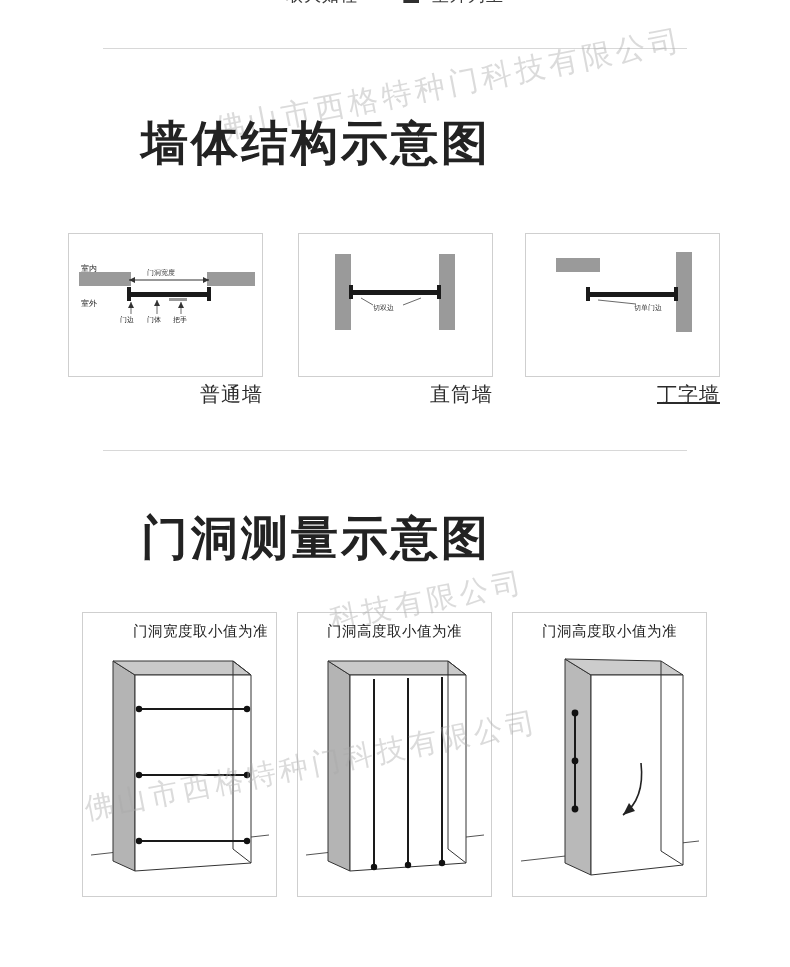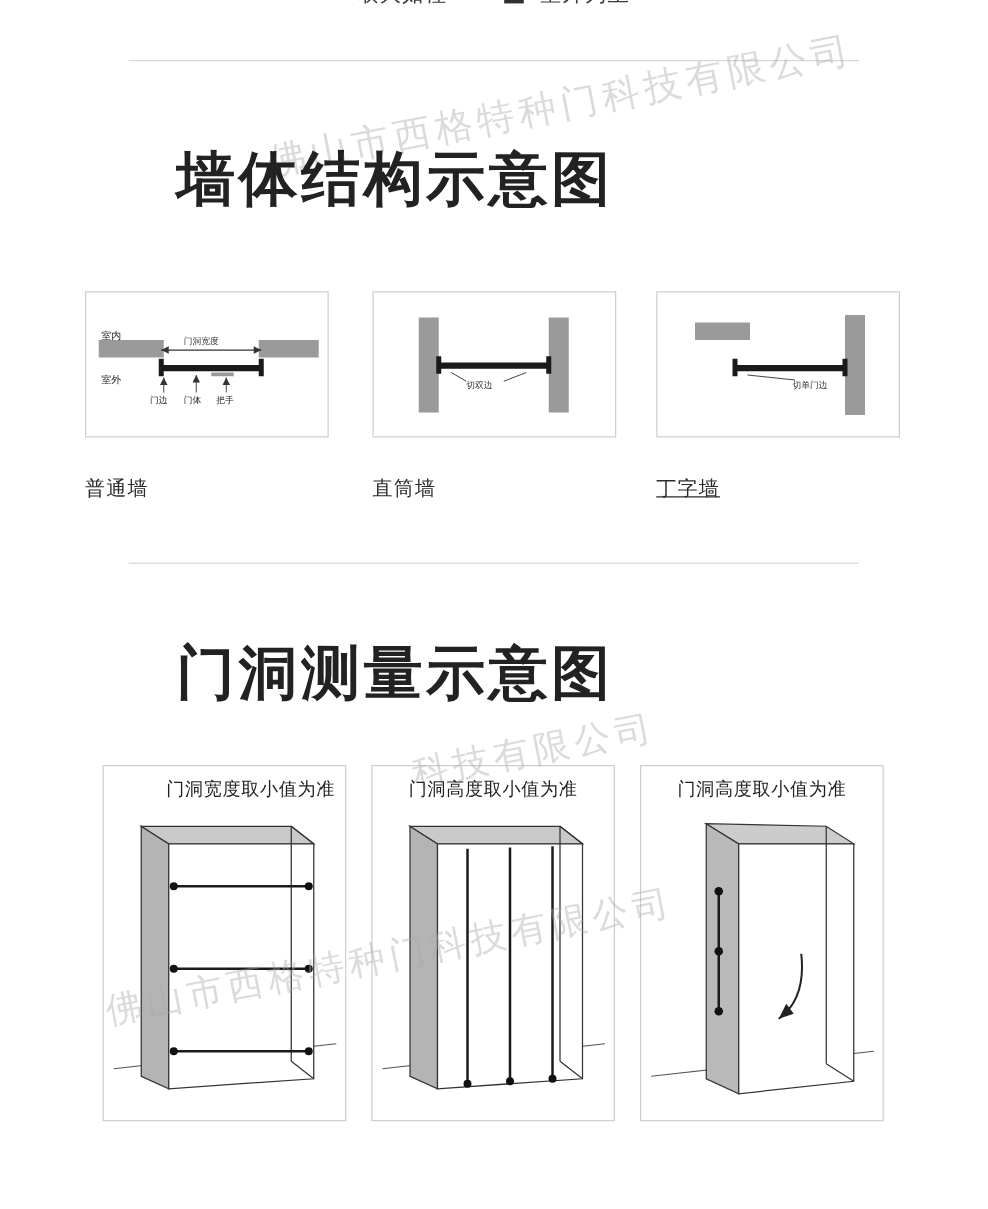--- a/index.html
+++ b/index.html
@@ -91,31 +91,31 @@
   .title-1 { top: 112px; }
   .title-2 { top: 507px; }
 
   
   .panel {
     position: absolute;
     border: 1px solid #cfcfcf;
     background: #fff;
     box-sizing: border-box;
   }
-  .wall-panel { top: 233px; width: 195px; height: 117px; }
+  .wall-panel { top: 233px; width: 195px; height: 144px; }
   .wp1 { left: 68px; }
   .wp2 { left: 298px; }
   .wp3 { left: 525px; }
 
   .caption {
     position: absolute;
     top: 381px;
     width: 195px;
-    text-align: left;
-    font-size: 16px;
+    text-align: right;
+    font-size: 20px;
     color: #2b2b2b;
     letter-spacing: 1px;
   }
   .cap1 { left: 68px; }
   .cap2 { left: 298px; }
   .cap3 { left: 525px; text-decoration: underline; }
 
   
   .meas-panel { top: 612px; width: 195px; height: 285px; }
   .mp1 { left: 82px; }

